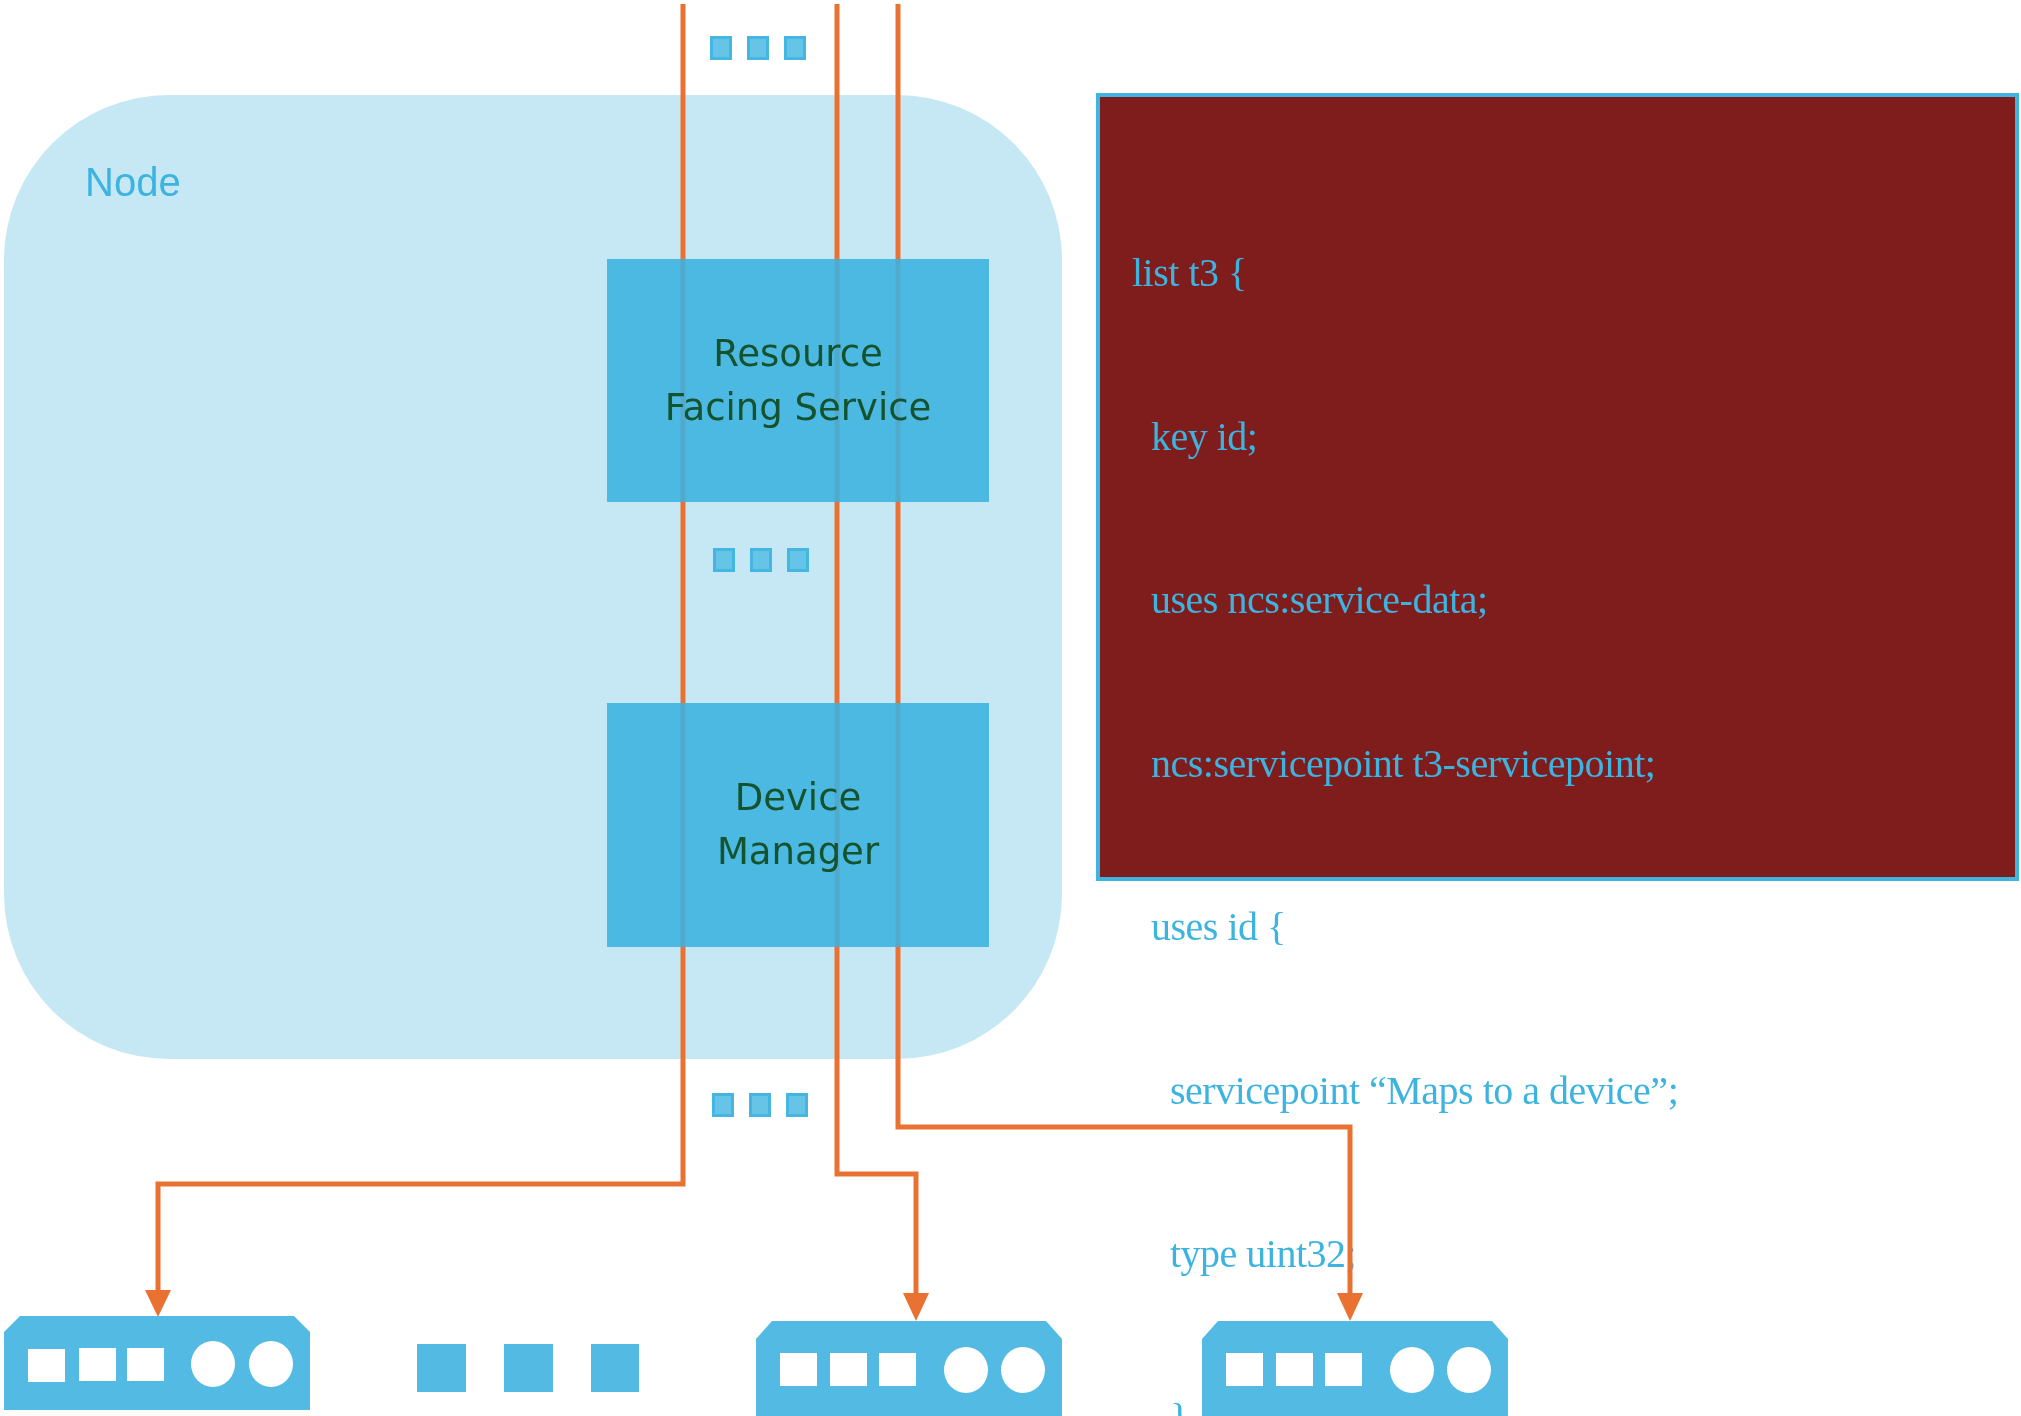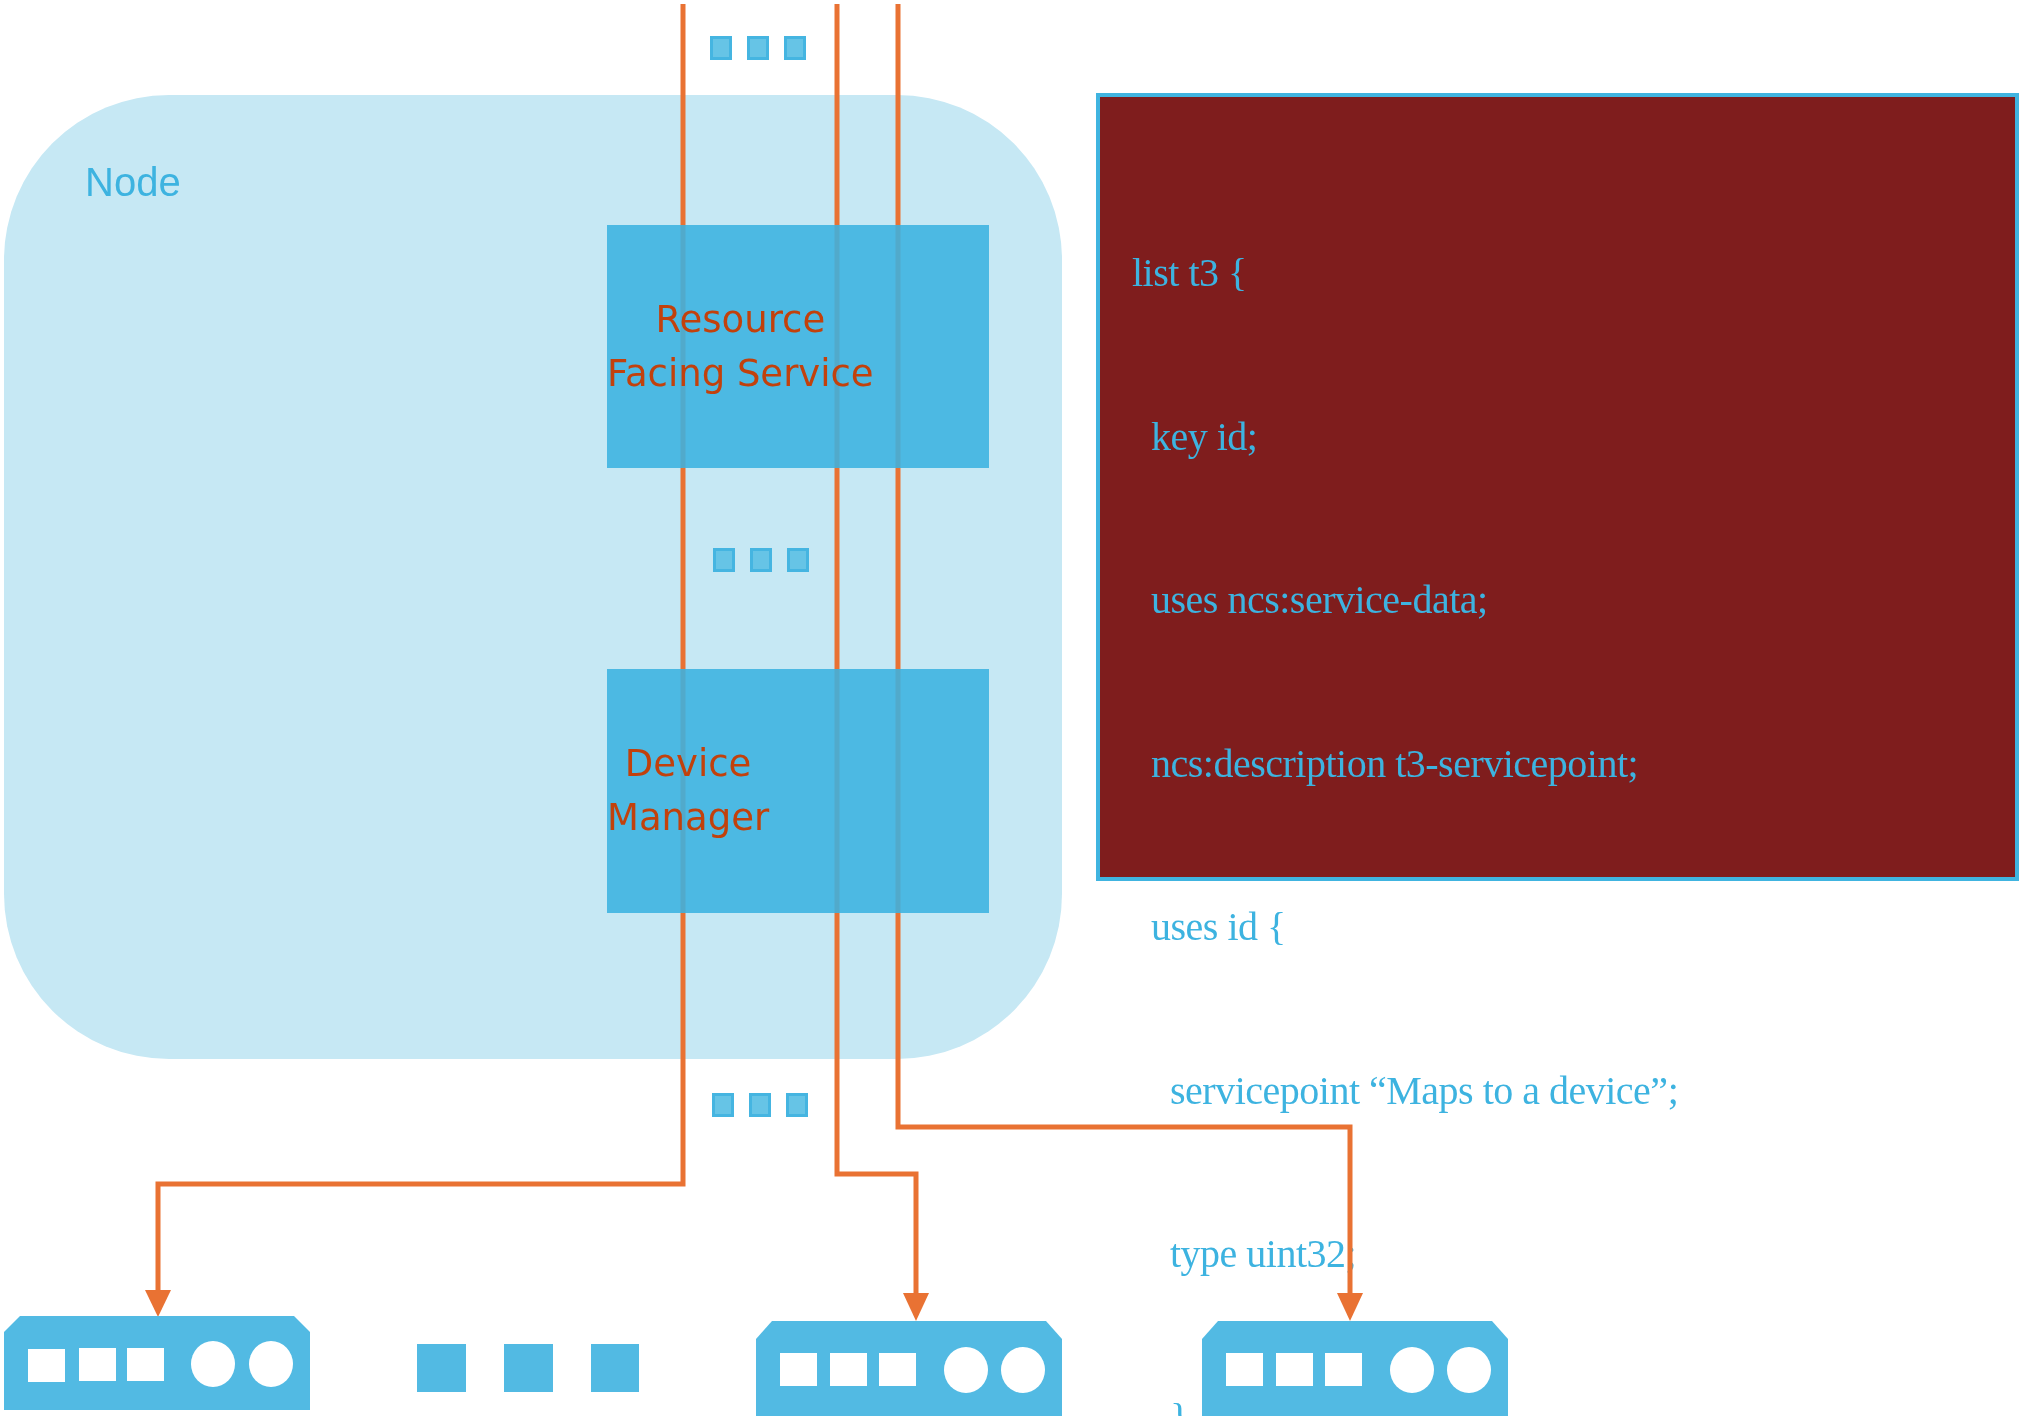--- a/index.html
+++ b/index.html
@@ -8,23 +8,24 @@
     .node-bg {
       position: absolute; left: 4px; top: 95px; width: 1058px; height: 964px;
       background: #c6e8f4; border-radius: 165px / 165px;
     }
     .node-label {
       position: absolute; left: 85px; top: 160px;
       font-family: "Liberation Sans", sans-serif; font-size: 40px; color: #3db3e0;
     }
     .svc-box {
       position: absolute; background: rgba(59, 178, 224, 0.88);
-      display: flex; align-items: center; justify-content: flex-start; text-align: center;
-      font-family: "DejaVu Sans", sans-serif; font-size: 37px; line-height: 54px; color: #c2410c;
+      display: flex; align-items: center; justify-content: center; text-align: center;
+      font-family: "DejaVu Sans", sans-serif; font-size: 37px; line-height: 54px; color: #14532d;
       z-index: 3;
+      margin-top: 34px;
     }
     .svc-box span { display: block; }
     #rfs-box { left: 607px; top: 225px; width: 382px; height: 243px; }
     #dm-box  { left: 607px; top: 669px; width: 382px; height: 244px; }
     #lines { position: absolute; left: 0; top: 0; z-index: 2; pointer-events: none; }
     .dots-group { position: absolute; z-index: 5; display: flex; gap: 15px; }
     .dot-sq {
       width: 16px; height: 18px; background: #66c4e6; border: 3px solid #45b5e1;
     }
     .code-box {
@@ -85,21 +86,21 @@
     <div class="dot-sq"></div>
     <div class="dot-sq"></div>
     <div class="dot-sq"></div>
   </div>
 
   <div class="code-box">
     <div class="code-lines" id="code-lines">
       <span class="code-line">list t3 {</span>
       <span class="code-line">  key id;</span>
       <span class="code-line">  uses ncs:service-data;</span>
-      <span class="code-line">  ncs:description t3-servicepoint;</span>
+      <span class="code-line">  ncs:servicepoint t3-servicepoint;</span>
       <span class="code-line">  uses id {</span>
       <span class="code-line">    servicepoint “Maps to a device”;</span>
       <span class="code-line">    type uint32;</span>
       <span class="code-line">    }</span>
       
       
       
       
     </div>
   </div>

